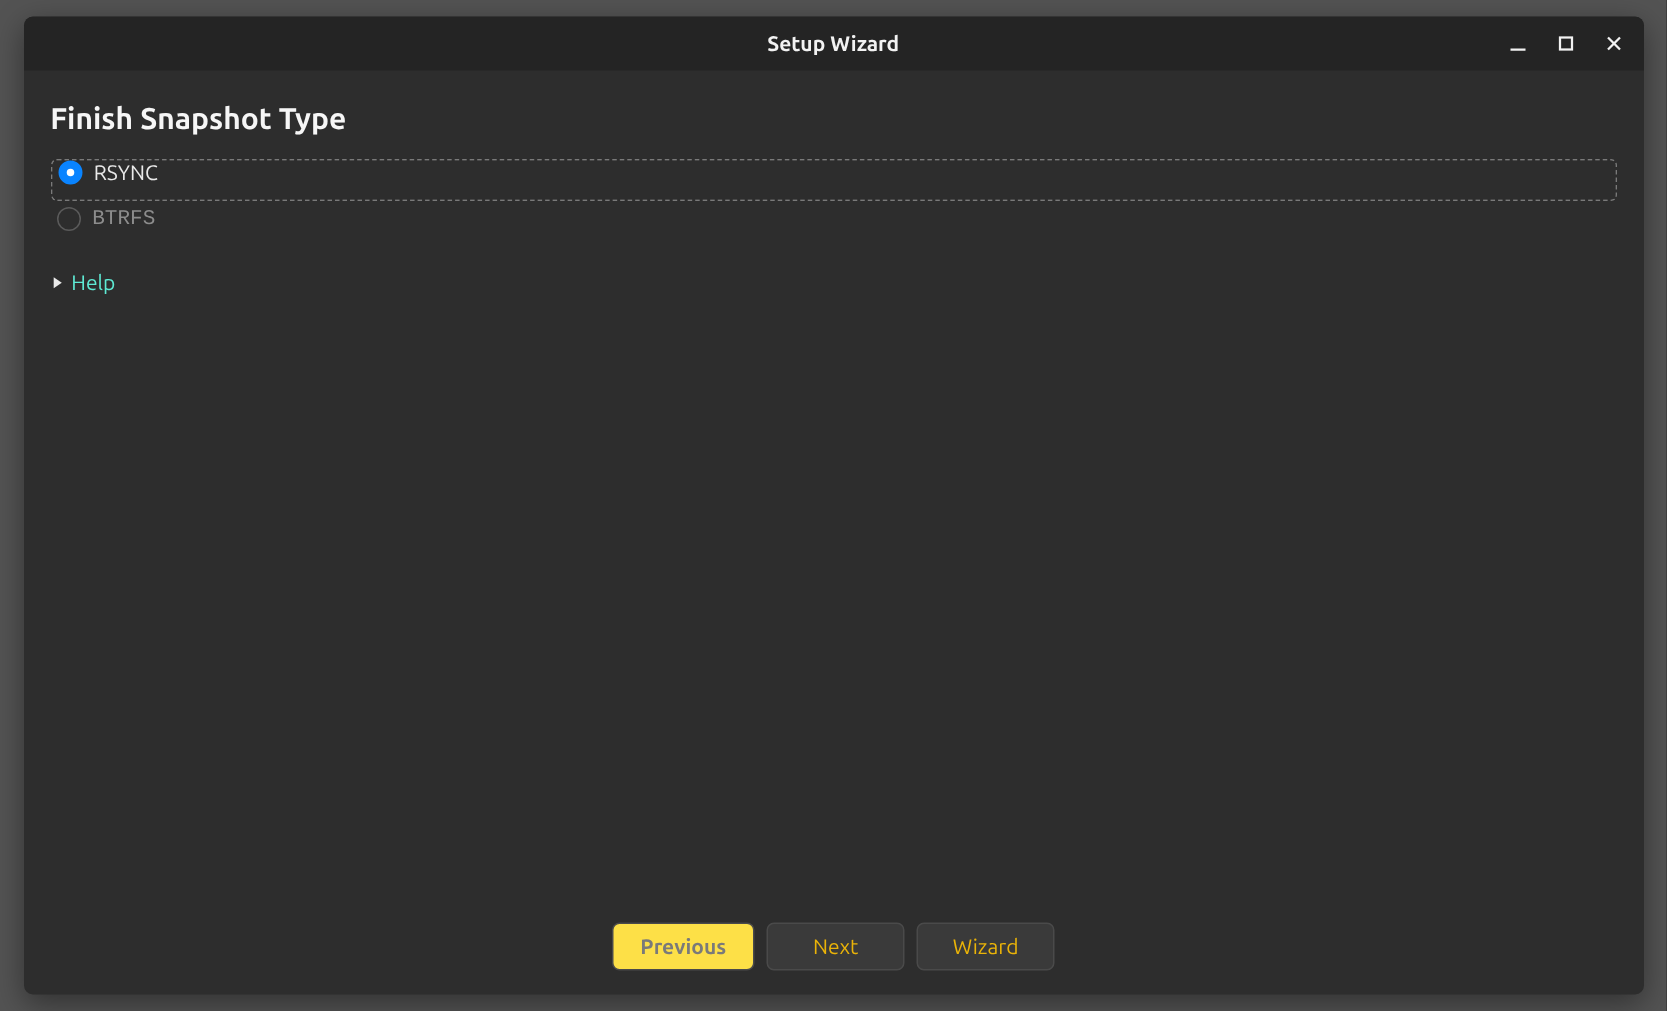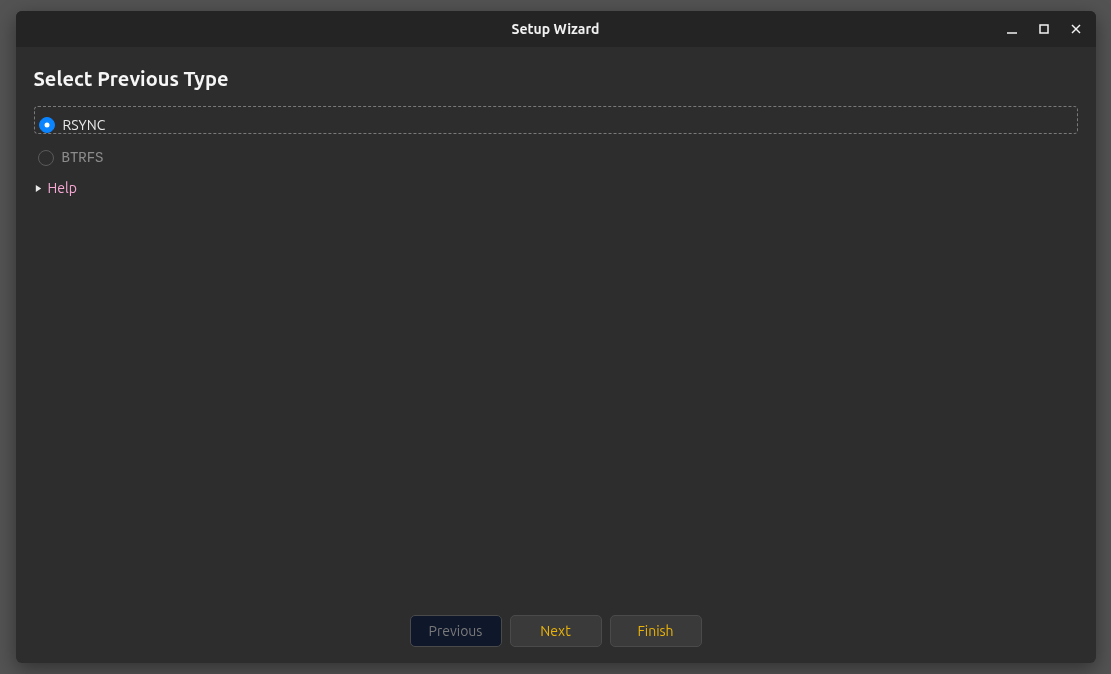--- a/index.html
+++ b/index.html
@@ -77,21 +77,21 @@
       overflow: hidden;
     }
     .heading {
       font-size: 20px;
       font-weight: 700;
       color: #f6f6f6;
       margin-bottom: 16px;
     }
     .radio-row {
       display: flex;
-      align-items: flex-end;
+      align-items: flex-start;
       height: 28px;
       padding: 0 4px;
       border-radius: 4px;
       cursor: pointer;
     }
     .radio-row.selected-frame {
       border: 1px dashed #7a7a7a;
     }
     .radio-row.disabled {
       cursor: default;
@@ -145,21 +145,21 @@
       margin-right: 5px;
       color: #eaeaea;
     }
     .disclosure svg {
       width: 9px;
       height: 9px;
       fill: currentColor;
     }
     .help-label {
       font-size: 14px;
-      color: #f9a8d4;
+      color: #5eead4;
     }
     .spacer {
       flex: 1;
     }
     .footer {
       flex: 0 0 auto;
       display: flex;
       justify-content: center;
       gap: 8px;
       padding: 12px 0 16px 0;
@@ -173,22 +173,23 @@
       background: #3a3a3a;
       color: #eab308;
       font-size: 14px;
       display: flex;
       align-items: center;
       justify-content: center;
       cursor: pointer;
     }
     .btn.disabled {
       color: #7a7a7a;
-      background: #0f172a;
+      background: #fde047;
       cursor: default;
+      font-weight: bold;
     }
   </style>
 </head>
 <body>
 
 <div class="window">
   <div class="titlebar">
     <div class="titlebar-title">Setup Wizard</div>
     <div class="titlebar-controls">
       <div class="tb-btn">
@@ -204,21 +205,21 @@
       <div class="tb-btn">
         <svg viewBox="0 0 14 14">
             <line x1="3" y1="3" x2="11" y2="11"></line>
             <line x1="11" y1="3" x2="3" y2="11"></line>
           </svg>
       </div>
     </div>
   </div>
 
   <div class="content">
-    <div class="heading">Select Previous Type</div>
+    <div class="heading">Finish Snapshot Type</div>
 
     <div class="radio-row selected-frame">
       <span class="radio checked"></span>
       <span class="radio-label">RSYNC</span>
     </div>
 
     <div class="radio-row disabled">
       <span class="radio dim"></span>
       <span class="radio-label dim">BTRFS</span>
     </div>
@@ -231,15 +232,15 @@
       </span>
       <span class="help-label">Help</span>
     </div>
 
     <div class="spacer"></div>
   </div>
 
   <div class="footer">
     <div class="btn disabled">Previous</div>
     <div class="btn">Next</div>
-    <div class="btn">Finish</div>
+    <div class="btn">Wizard</div>
   </div>
 </div>
 
 </body></html>

